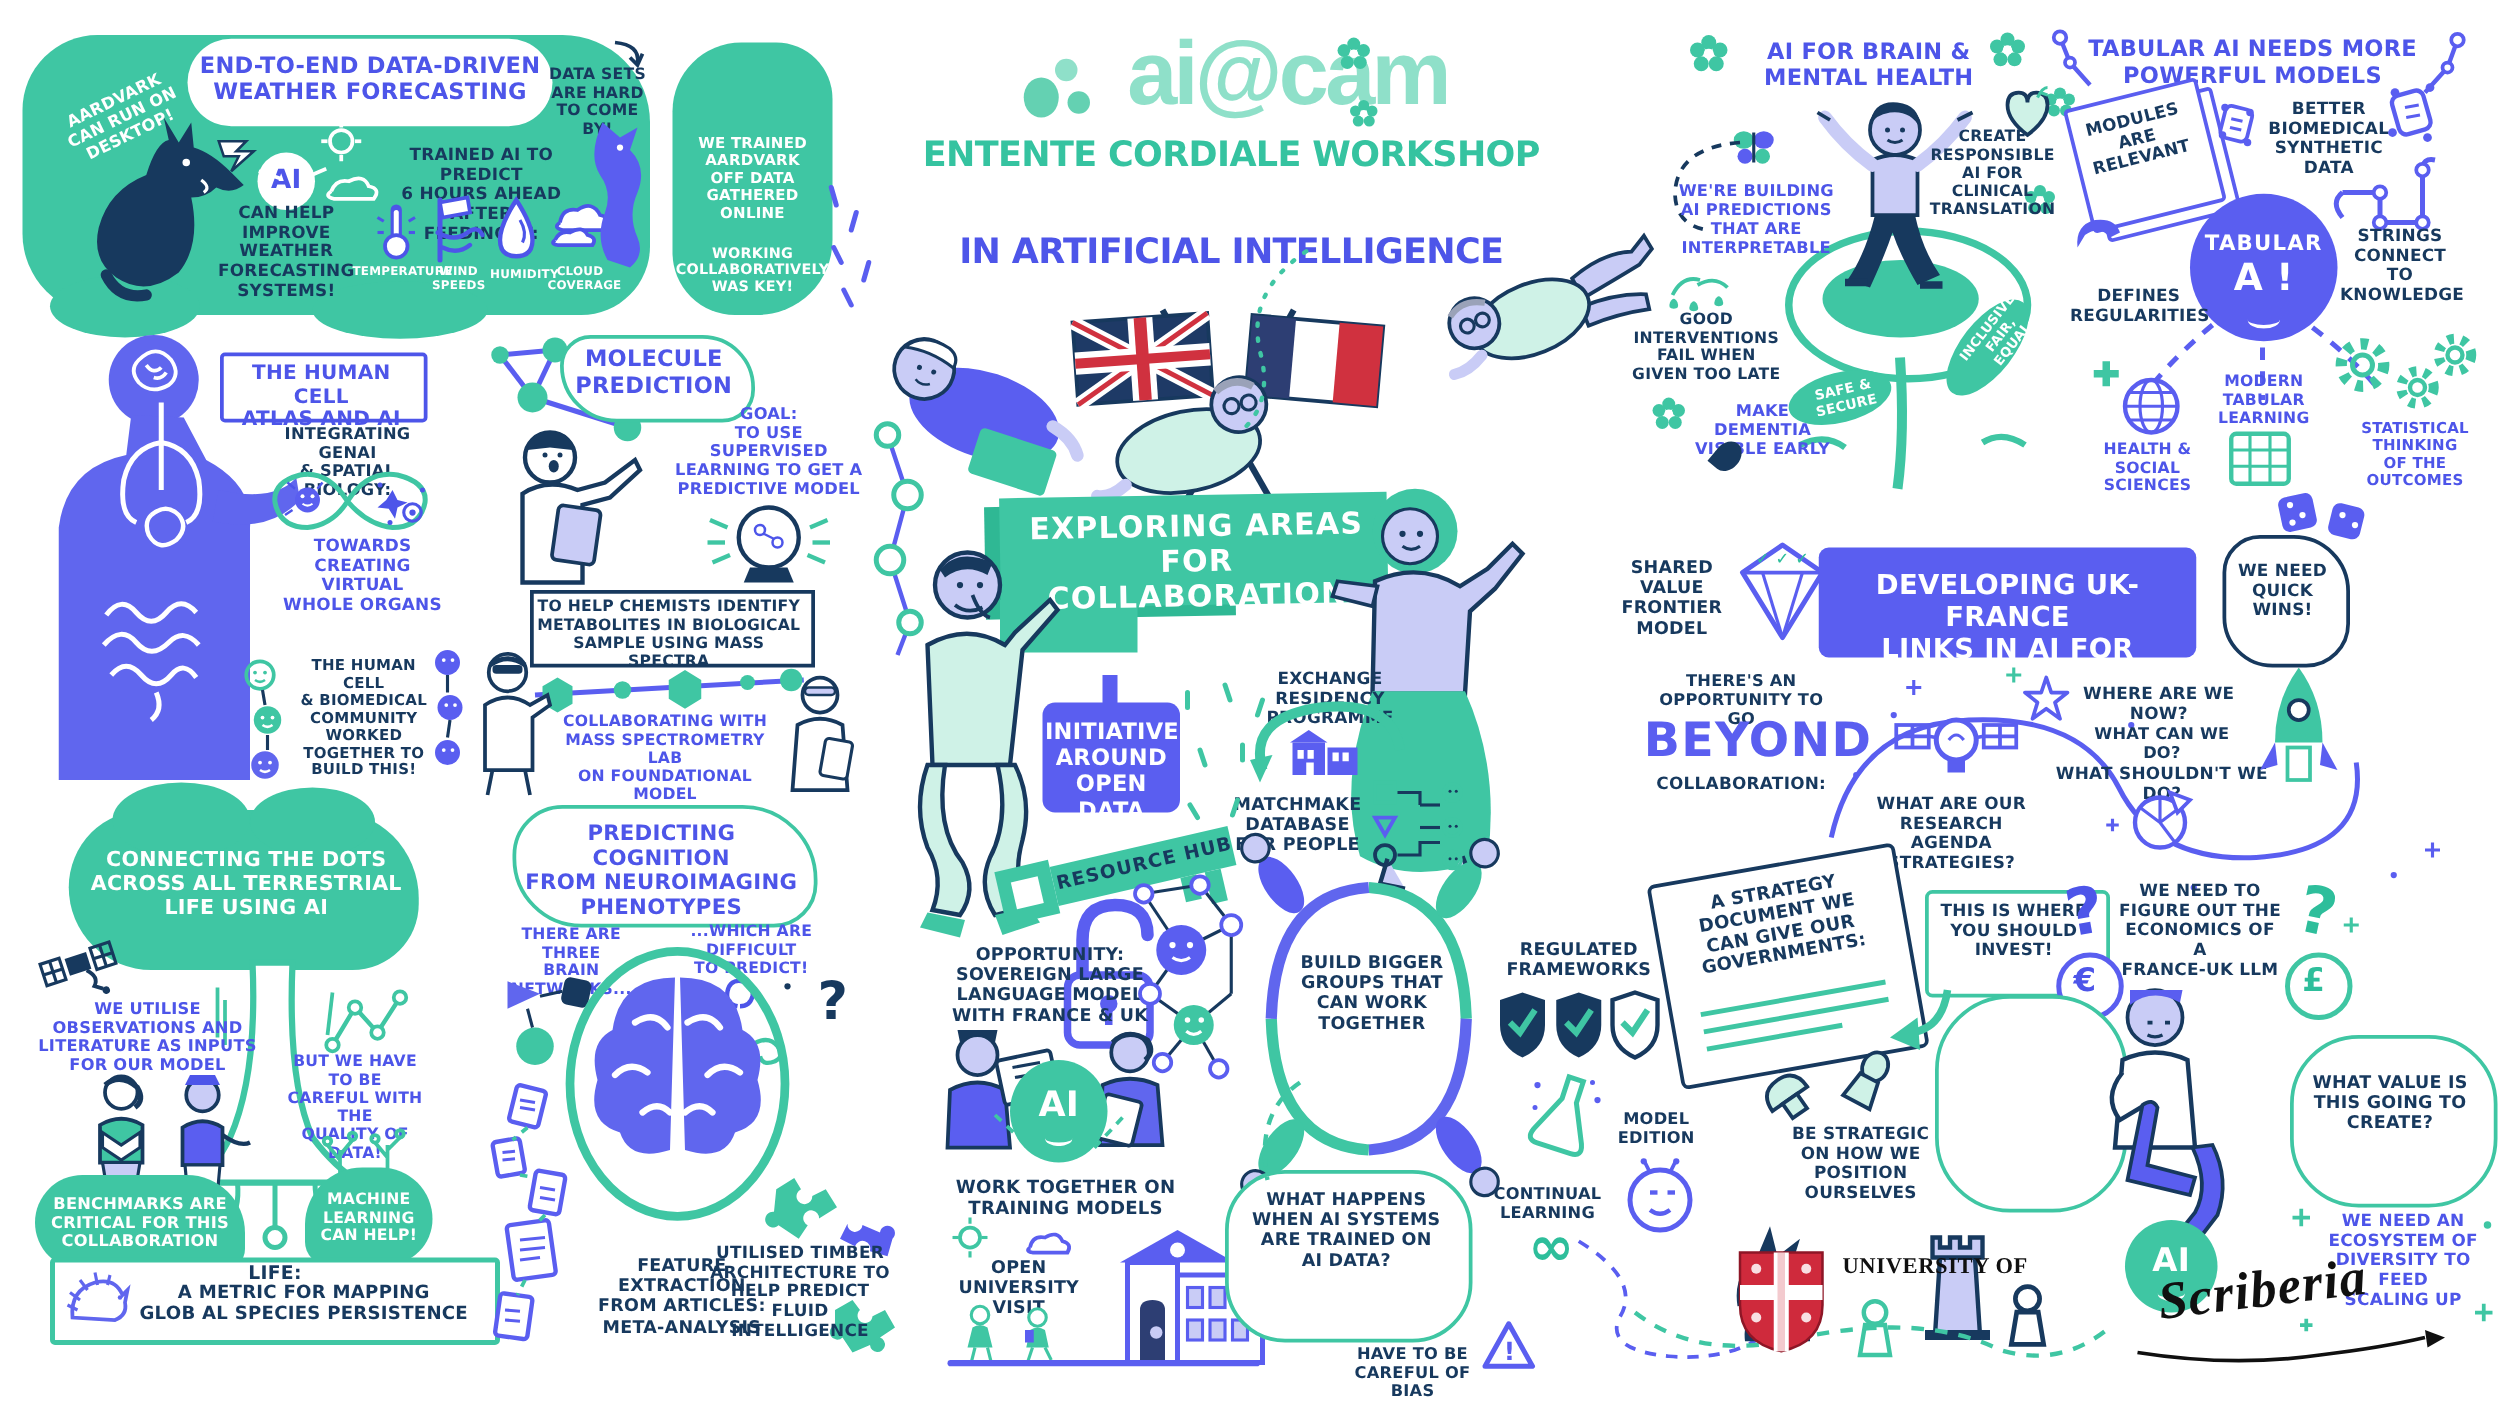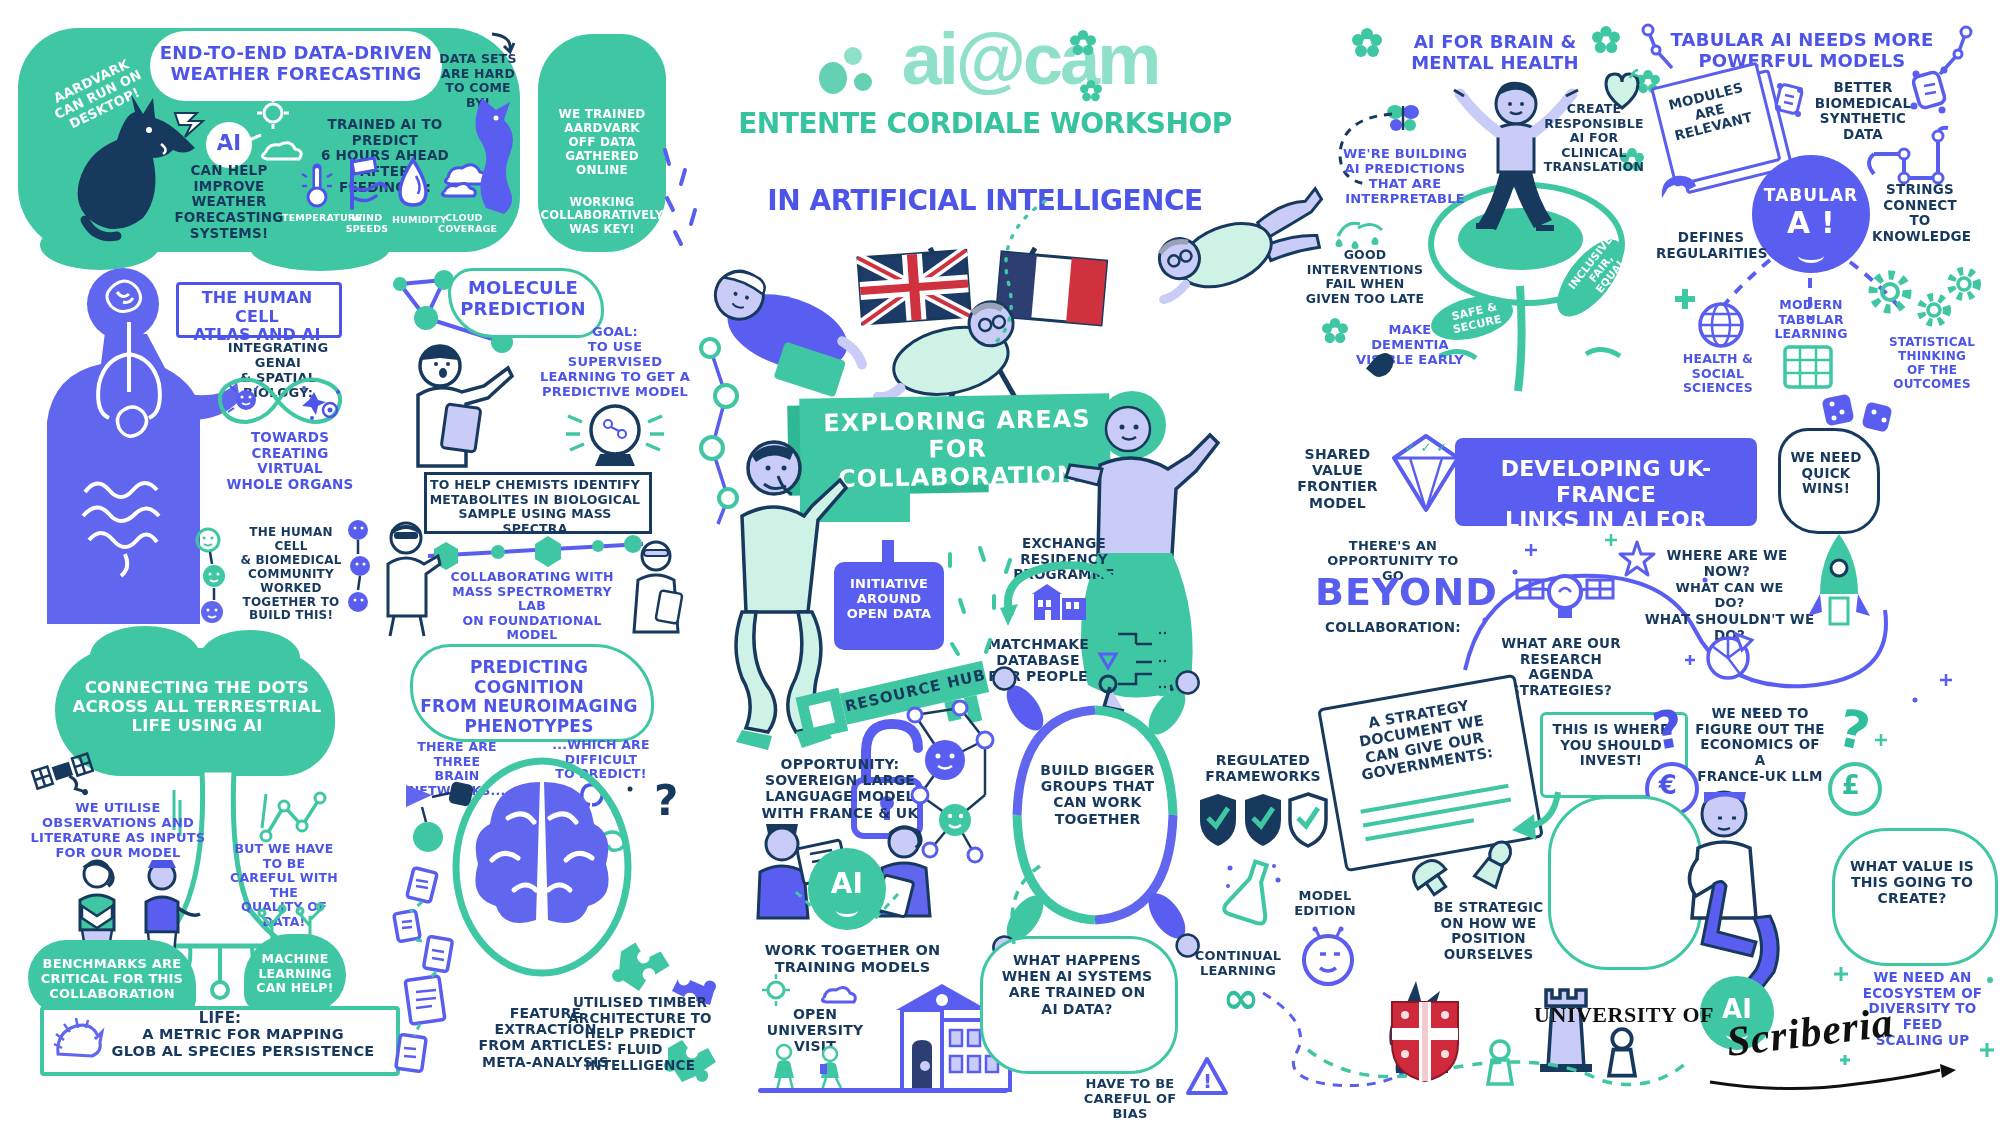--- a/index.html
+++ b/index.html
@@ -541,21 +541,21 @@
     <path d="M82 52 q7 5 14 0" stroke="#17395E" stroke-width="2.5" fill="none"></path>
     <path d="M60 80 Q95 64 128 84 L150 70 L170 50 L178 58 L156 86 L136 104 L132 170 L58 170 Z" fill="#C9CCF6" stroke="#17395E" stroke-width="3.5"></path>
     <path d="M30 80 L62 84 L58 100 L26 92 Z" fill="#C9CCF6" stroke="#17395E" stroke-width="3"></path>
     <path d="M58 168 Q30 240 48 300 Q90 324 150 302 Q160 230 132 168 Z" fill="#3FC6A3"></path>
     <path d="M70 302 l-6 20 l20 4 M130 300 l8 20 l-22 6" stroke="#17395E" stroke-width="3.5" fill="#C9CCF6"></path>
   </svg>
 
   
   <div class="abs" style="left:882px;top:540px;width:12px;height:26px;background:#5A5EF0"></div>
   <div class="abs" style="left:834px;top:562px;width:110px;height:88px;background:#5A5EF0;border-radius:10px"></div>
-  <div class="t w" style="left:836px;top:576px;width:106px;font-size:13px">INITIATIVE
+  <div class="t w" style="left:836px;top:576px;width:106px;font-size:18px">INITIATIVE
 AROUND
 OPEN DATA</div>
   <g></g>
   <svg class="abs" style="left:846px;top:718px;width:95px;height:125px" viewBox="0 0 95 125">
     <path d="M20 62 V34 Q20 6 46 6 Q72 6 72 30" fill="none" stroke="#5A5EF0" stroke-width="10" stroke-linecap="round"></path>
     <rect x="8" y="62" width="66" height="56" rx="10" fill="#fff" stroke="#5A5EF0" stroke-width="6"></rect>
     <circle cx="41" cy="85" r="7" fill="#5A5EF0"></circle>
       <rect x="38" y="88" width="6" height="14" fill="#5A5EF0"></rect>
   </svg>
   <div class="abs" style="left:792px;top:652px;width:200px;height:92px;transform:rotate(-13deg)">
@@ -1259,21 +1259,21 @@
     <rect x="31" y="4" width="12" height="79" fill="#fff"></rect>
     <rect y="30" x="4" width="66" height="12" fill="#fff"></rect>
     <rect x="34" y="4" width="6" height="79" fill="#CF2A3C" opacity="0.25"></rect>
     <g fill="#fff" opacity="0.85">
         <circle cx="17" cy="17" r="4"></circle>
         <circle cx="57" cy="17" r="4"></circle>
         <circle cx="17" cy="56" r="4"></circle>
         <circle cx="57" cy="56" r="4"></circle>
       </g>
   </svg>
-  <div class="t serif blk" style="left:1474px;top:1002px;width:240px;font-size:22px;text-align:right;letter-spacing:.5px">UNIVERSITY OF</div>
+  <div class="t serif blk" style="left:1474px;top:1002px;width:240px;font-size:18px;text-align:left;letter-spacing:.5px">UNIVERSITY OF</div>
   <div class="t serif blk" style="left:1700px;top:1008px;width:220px;font-size:42px;font-style:italic;transform:rotate(-7deg);letter-spacing:1px">Scriberia</div>
   <svg class="abs" style="left:1706px;top:1060px;width:250px;height:36px" viewBox="0 0 250 36">
     <path d="M4 22 Q80 34 150 24 Q200 18 234 10" fill="none" stroke="#101010" stroke-width="3"></path>
     <polygon points="234,4 250,10 236,18" fill="#101010"></polygon>
   </svg>
 
   
   <svg class="abs" style="left:655px;top:140px;width:70px;height:110px" viewBox="0 0 70 110">
     <g stroke="#5A5EF0" stroke-width="4" stroke-linecap="round">
         <line x1="10" y1="10" x2="14" y2="24"></line>

